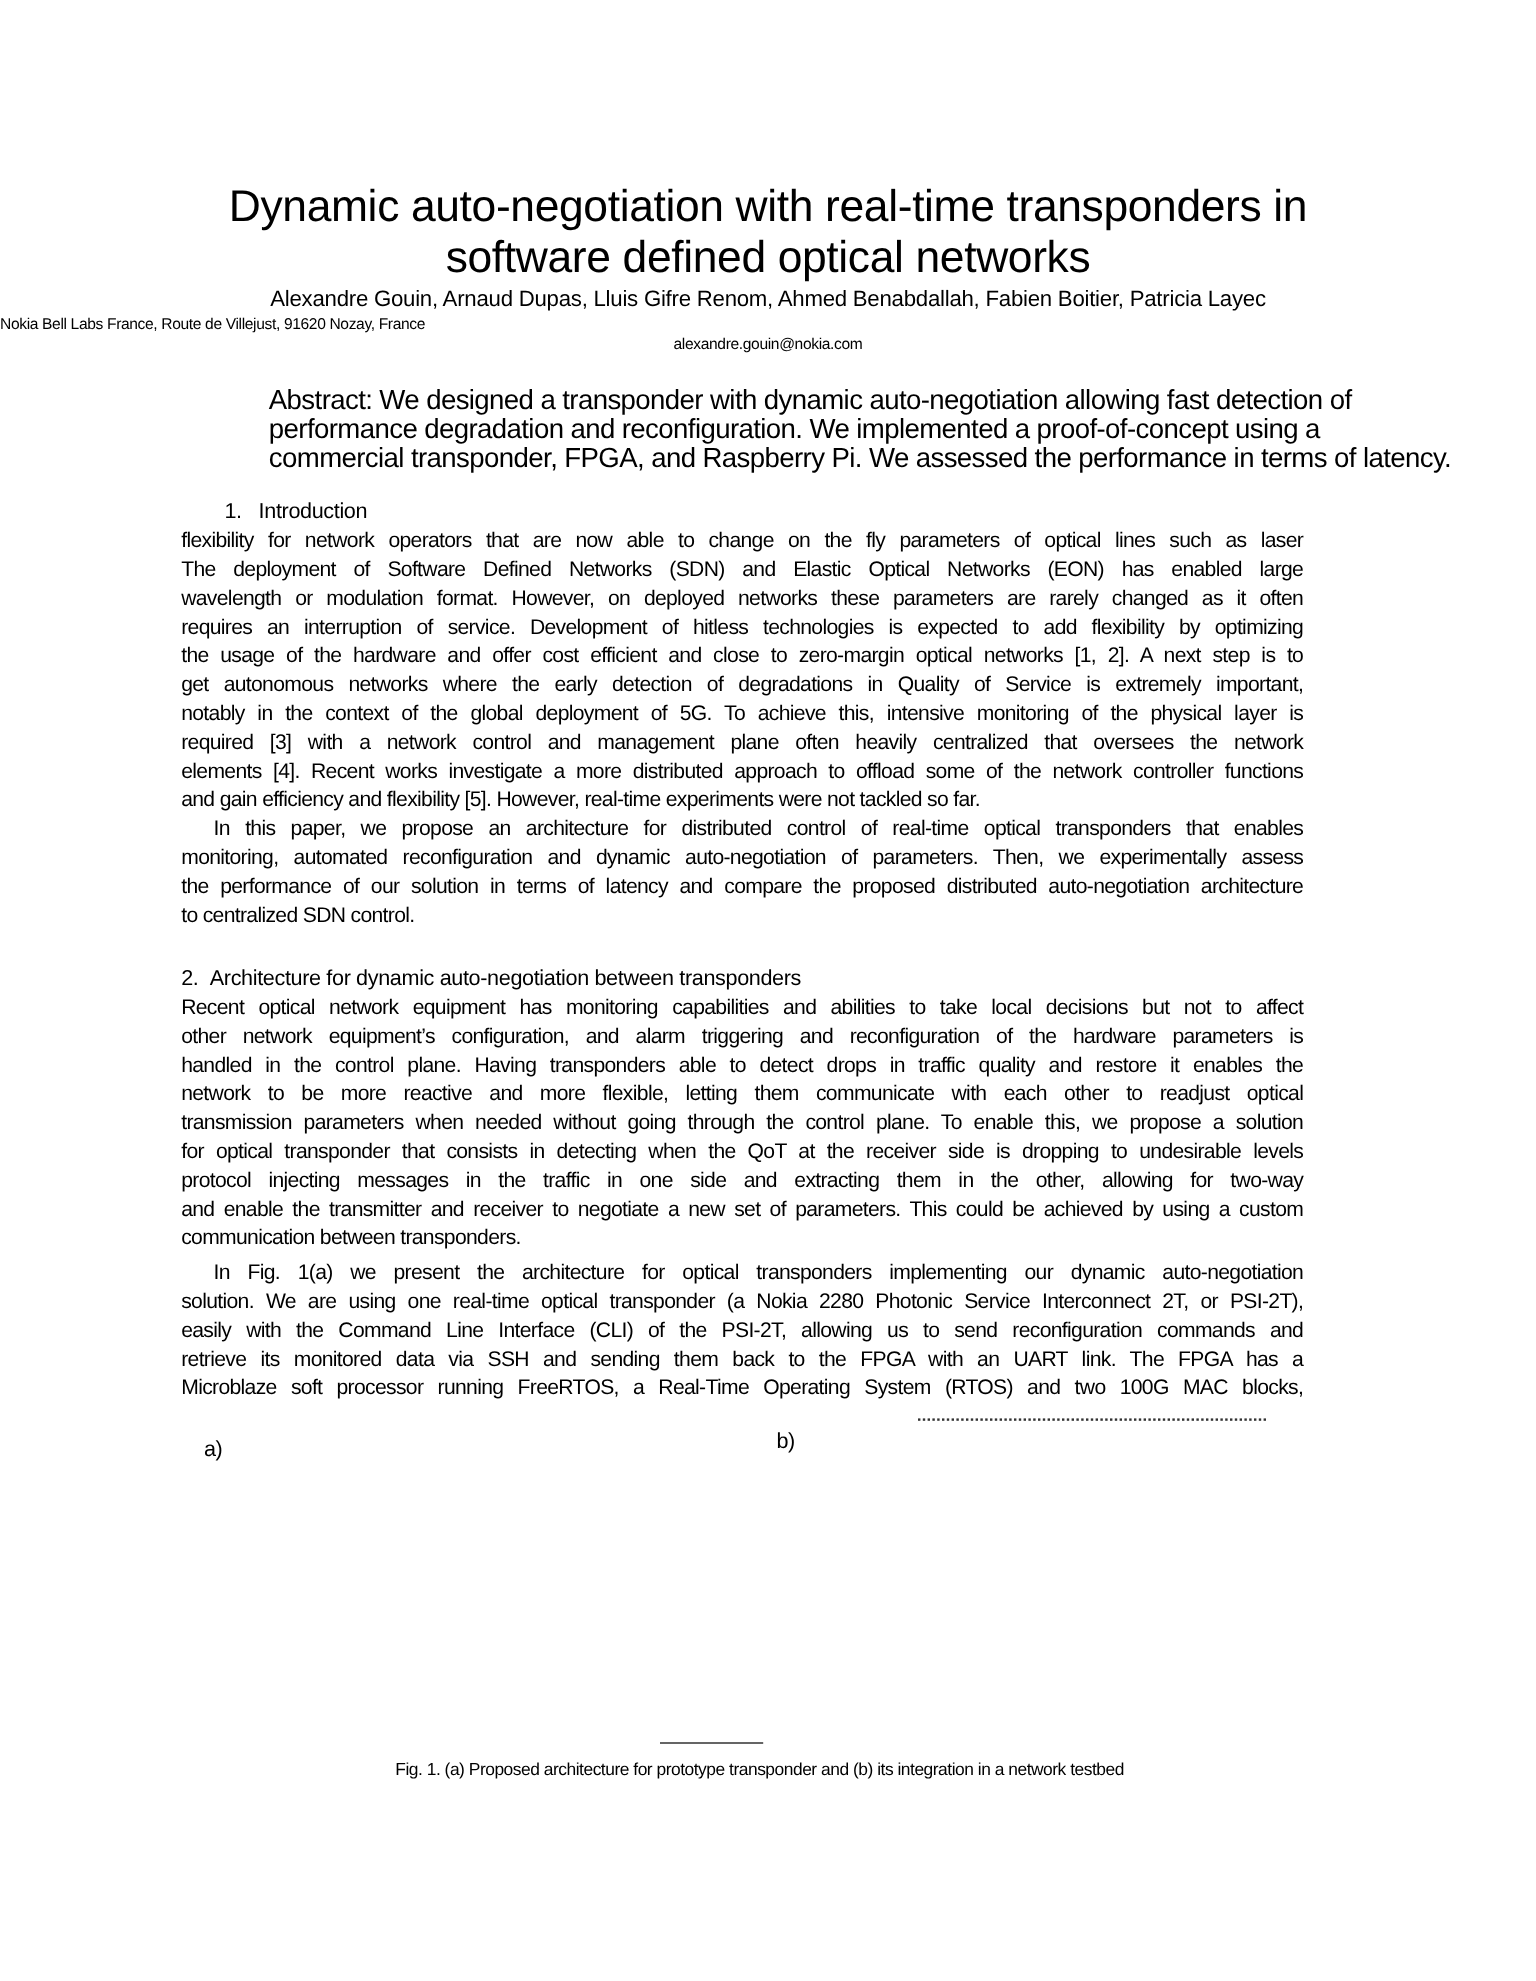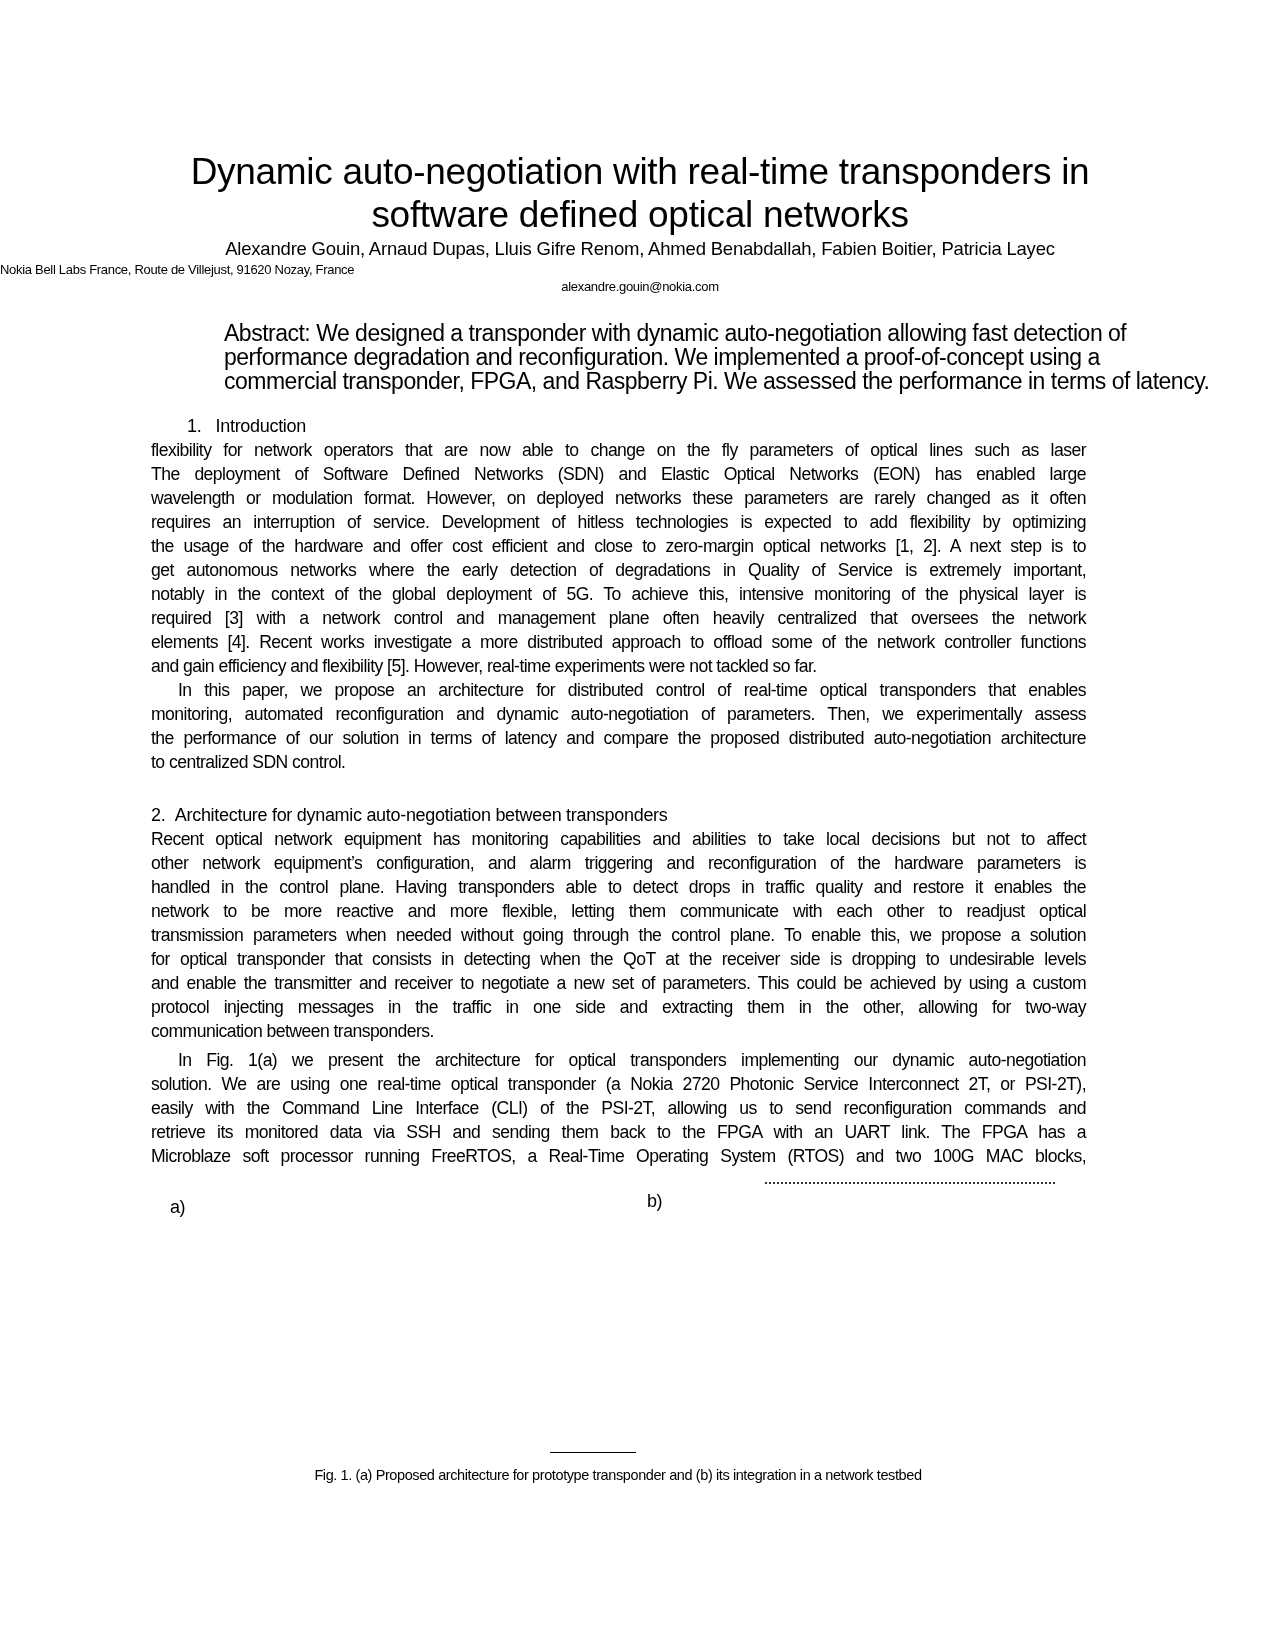--- a/index.html
+++ b/index.html
@@ -12,21 +12,21 @@
   .abstract { left:224px; width:820px; top:321px; font-size:23px; line-height:24px; letter-spacing:-0.5px; }
   .line { display:block; text-align:justify; text-align-last:justify; white-space:nowrap; }
   .line.last { text-align-last:left; }
   .body-block { left:151px; width:935px; font-size:17.6px; line-height:24px; letter-spacing:-0.55px; }
   .body-block .line { overflow:visible; }
   .heading { font-size:18px; line-height:24px; letter-spacing:-0.3px; }
   .indent { padding-left:27px; }
   .dotted { left:765px; width:290px; top:1182px; border-top:2px dotted #333; height:0; }
   .fig-label { font-size:18px; line-height:22px; letter-spacing:-0.4px; }
   .fig-rule { left:550px; width:86px; top:1452px; border-top:1px solid #000; }
-  .caption { left:0; width:1236px; top:1466px; text-align:center; font-size:14.5px; line-height:18px; letter-spacing:-0.4px; }
+  .caption { left:0; width:1236px; top:1466px; text-align:center; font-size:14.5px; line-height:18px; letter-spacing:-0.4px;padding-left:15px; }
 </style>
 </head>
 <body>
 
 <div>
 
   <div class="abs title">
     <span class="tline" style="display:block">Dynamic auto-negotiation with real-time transponders in</span>
     <span class="tline" style="display:block">software defined optical networks</span>
   </div>
@@ -65,27 +65,27 @@
 
   <div class="abs body-block" style="top:803px;">
     <div class="heading">2.&nbsp;&nbsp;Architecture for dynamic auto-negotiation between transponders</div>
     <div>
       <span class="line">Recent optical network equipment has monitoring capabilities and abilities to take local decisions but not to affect</span>
       <span class="line">other network equipment’s configuration, and alarm triggering and reconfiguration of the hardware parameters is</span>
       <span class="line">handled in the control plane. Having transponders able to detect drops in traffic quality and restore it enables the</span>
       <span class="line">network to be more reactive and more flexible, letting them communicate with each other to readjust optical</span>
       <span class="line">transmission parameters when needed without going through the control plane. To enable this, we propose a solution</span>
       <span class="line">for optical transponder that consists in detecting when the QoT at the receiver side is dropping to undesirable levels</span>
+      <span class="line">protocol injecting messages in the traffic in one side and extracting them in the other, allowing for two-way</span>
       <span class="line">and enable the transmitter and receiver to negotiate a new set of parameters. This could be achieved by using a custom</span>
-      <span class="line">protocol injecting messages in the traffic in one side and extracting them in the other, allowing for two-way</span>
       <span class="line last">communication between transponders.</span>
     </div>
     <div style="margin-top:5px;">
       <span class="line indent">In Fig. 1(a) we present the architecture for optical transponders implementing our dynamic auto-negotiation</span>
-      <span class="line">solution. We are using one real-time optical transponder (a Nokia 2720 Photonic Service Interconnect 2T, or PSI-2T),</span>
+      <span class="line">solution. We are using one real-time optical transponder (a Nokia 2280 Photonic Service Interconnect 2T, or PSI-2T),</span>
       <span class="line">easily with the Command Line Interface (CLI) of the PSI-2T, allowing us to send reconfiguration commands and</span>
       <span class="line">retrieve its monitored data via SSH and sending them back to the FPGA with an UART link. The FPGA has a</span>
       <span class="line">Microblaze soft processor running FreeRTOS, a Real-Time Operating System (RTOS) and two 100G MAC blocks,</span>
     </div>
   </div>
 
   <div class="abs dotted"></div>
   <div class="abs fig-label" style="left:170px; top:1196px;">a)</div>
   <div class="abs fig-label" style="left:647px; top:1190px;">b)</div>
   <div class="abs fig-rule"></div>

